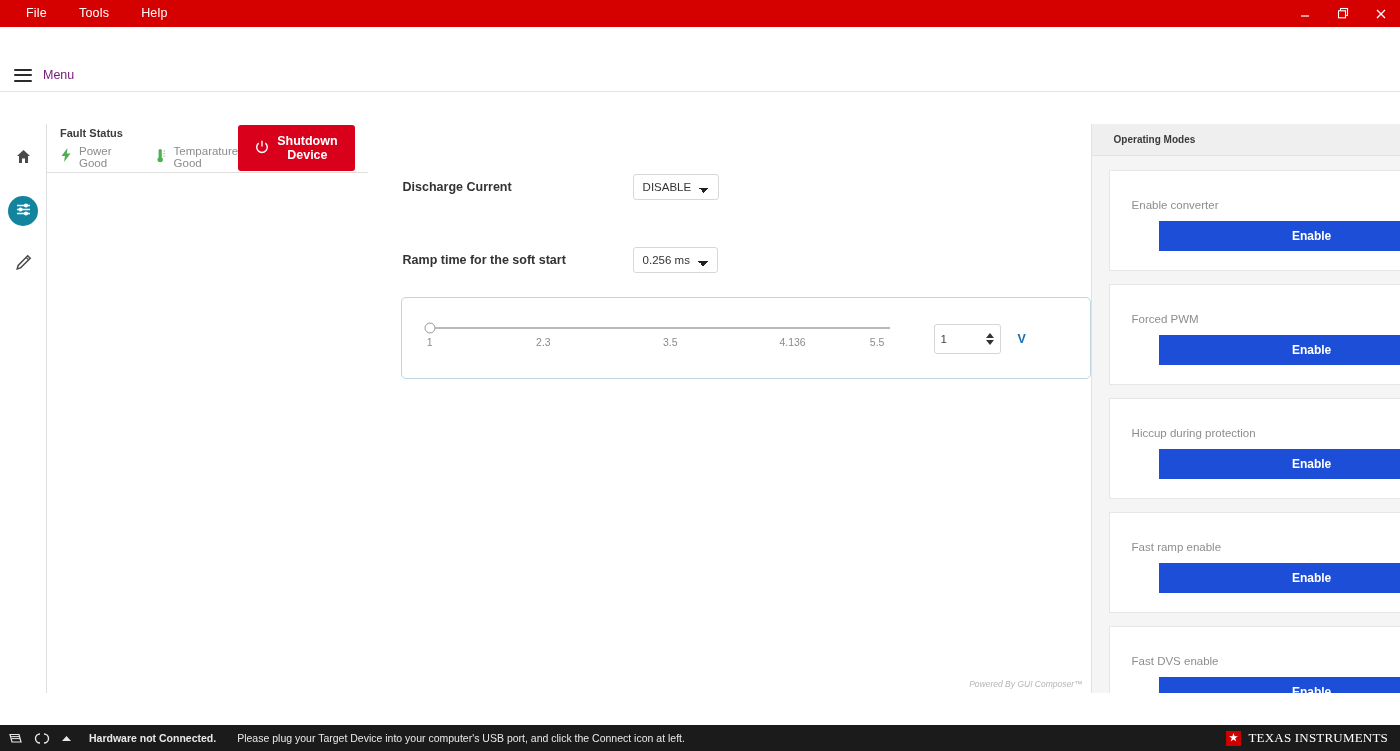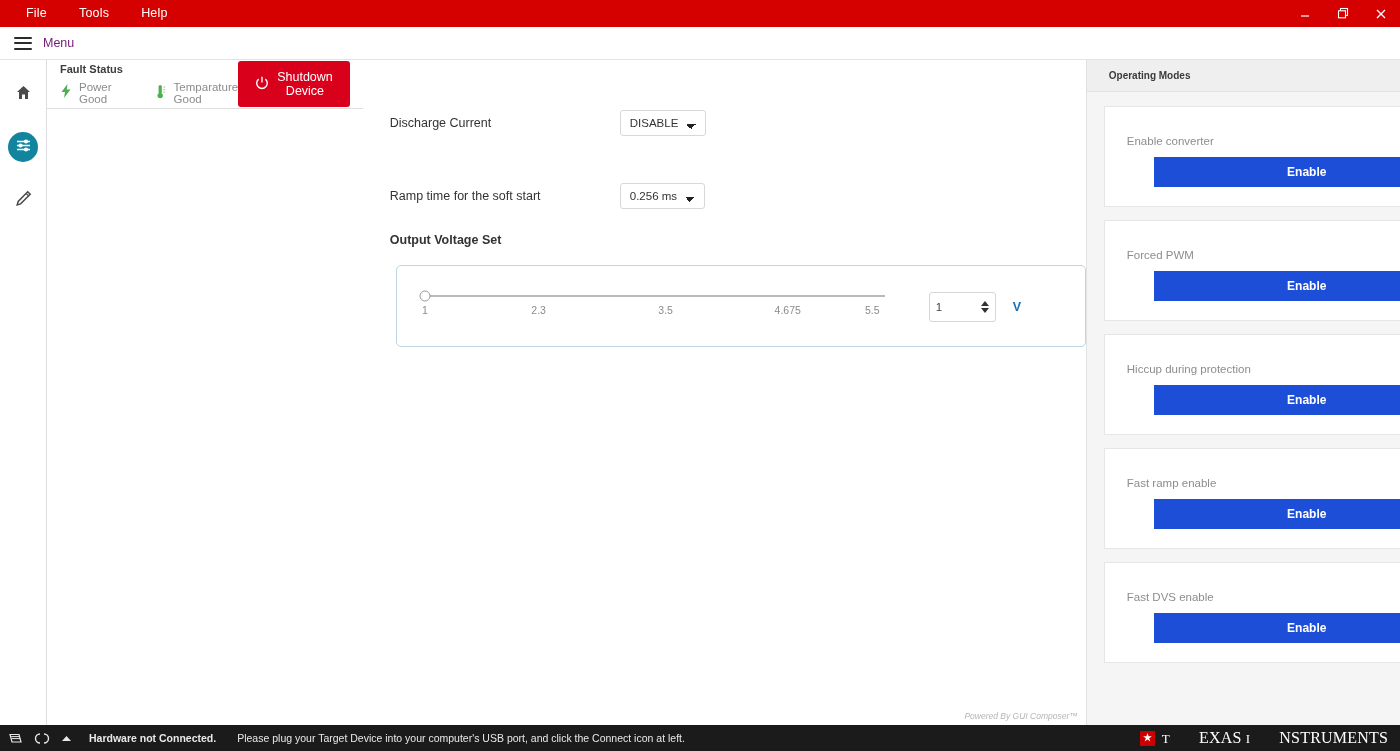--- a/index.html
+++ b/index.html
@@ -3,21 +3,21 @@
 <meta charset="utf-8">
 <title>TI GUI Composer</title>
 <style>
   * { box-sizing: border-box; margin: 0; padding: 0; }
   html, body {
     width: 1400px; height: 751px;
     font-family: "Liberation Sans", sans-serif;
     background: #ffffff;
     overflow: hidden;
   }
-  .app { position: relative; width: 1400px; height: 751px; display: flex; flex-direction: column; }
+  .app { position: relative; width: 1400px; height: 751px; display: flex; flex-direction: column; gap: 32px; }
 
   
   .titlebar {
     height: 27px; background: #d50000; flex: 0 0 27px;
     display: flex; align-items: center; position: relative;
   }
   .menu-strip { display: flex; align-items: center; height: 100%; padding-left: 10px; }
   .menu-strip .mi {
     color: #ffffff; font-size: 12.5px; padding: 0 16px; line-height: 27px;
     cursor: default; letter-spacing: .2px;
@@ -65,31 +65,31 @@
   .fault .fitem { display: flex; align-items: center; gap: 7px; }
   .fault .fitem .txt { font-size: 11.5px; color: #8c8c8c; }
   .hdr-actions { margin-left: auto; display: flex; align-items: center; gap: 58px; }
   .btn-teal {
     background: #1b7f96; color: #fff; border: none; border-radius: 3px;
     font-size: 9.5px; font-weight: bold; letter-spacing: .35px;
     padding: 8px 11px; cursor: pointer; font-family: inherit;
   }
   .btn-shutdown {
     background: #d9001b; color: #fff; border: none; border-radius: 3px;
-    font-size: 12.5px; font-weight: normal; padding: 9px 17px; cursor: pointer;
+    font-size: 12.5px; font-weight: bold; padding: 9px 17px; cursor: pointer;
     display: flex; align-items: center; gap: 8px; font-family: inherit;
   }
 
   
   .content { flex: 1 1 auto; display: flex; min-height: 0; background: #fff; }
 
   .formpane { flex: 1 1 auto; padding: 50px 0 0 0; position: relative; min-width: 0; overflow: hidden; }
 
   .frow2 { display: flex; align-items: center; margin-bottom: 47px; padding-left: 27px; }
-  .frow2 .flabel { width: 230px; font-size: 12.5px; font-weight: normal; color: #333; }
+  .frow2 .flabel { width: 230px; font-size: 12.5px; font-weight: bold; color: #333; margin-left: 8px; }
   .sel {
     appearance: none; -webkit-appearance: none;
     border: 1px solid #d8d8d8; border-radius: 3px; background: #fff;
     font-size: 11.5px; color: #333; padding: 6px 26px 6px 9px; font-family: inherit;
     cursor: pointer; background-image:
       linear-gradient(45deg, transparent 50%, #222 50%),
       linear-gradient(135deg, #222 50%, transparent 50%);
     background-position: calc(100% - 14px) 13px, calc(100% - 9px) 13px;
     background-size: 5px 5px, 5px 5px; background-repeat: no-repeat;
   }
@@ -171,21 +171,21 @@
   }
   .bottombar .bicon { display: flex; align-items: center; color: #e8e8e8; cursor: pointer; }
   .bottombar .btxt1 { font-size: 10.5px; color: #e9e9e9; font-weight: bold; margin-left: 6px; }
   .bottombar .btxt2 { font-size: 10.5px; color: #e9e9e9; margin-left: 10px; }
   .ti-logo {
     position: absolute; right: 0; top: 0; height: 26px; display: flex; align-items: center;
     gap: 7px; padding: 0 12px;
   }
   .ti-logo .timark { width: 15px; height: 15px; }
   .ti-logo .tiname { color: #fff; font-family: "Liberation Serif", serif; font-size: 13px; letter-spacing: .2px; }
-  .ti-logo .tiname .sm { font-size: 16px; margin-left: 29px; }
+  .ti-logo .tiname .sm { font-size: 13px; }
 </style>
 </head>
 <body>
 
 <div class="app">
 
   <div class="titlebar">
     <div class="menu-strip">
       <div class="mi">File</div>
       <div class="mi">Tools</div>
@@ -306,32 +306,31 @@
           </div>
 
 
           <div class="frow2" style="margin-bottom:24px;">
             <div class="flabel">Ramp time for the soft start</div>
             <select class="sel">
               <option>0.256 ms</option>
             </select>
           </div>
 
-          <div class="section-title">Output Voltage Set</div>
 
           <div class="sliderbox">
             <div class="slider-wrap">
               <div class="track">
                 <div class="knob-s"></div>
               </div>
               <div class="ticks">
                 <span style="left:1.3%;">1</span>
                 <span style="left:25.5%;">2.3</span>
                 <span style="left:52.5%;">3.5</span>
-                <span style="left:78.5%;">4.675</span>
+                <span style="left:78.5%;">4.136</span>
                 <span style="left:96.5%;">5.5</span>
               </div>
             </div>
             <div class="stepper">
               <span class="val">1</span>
               <span class="spin">
                   <i class="up"></i>
                   <i class="dn"></i>
                 </span>
             </div>

